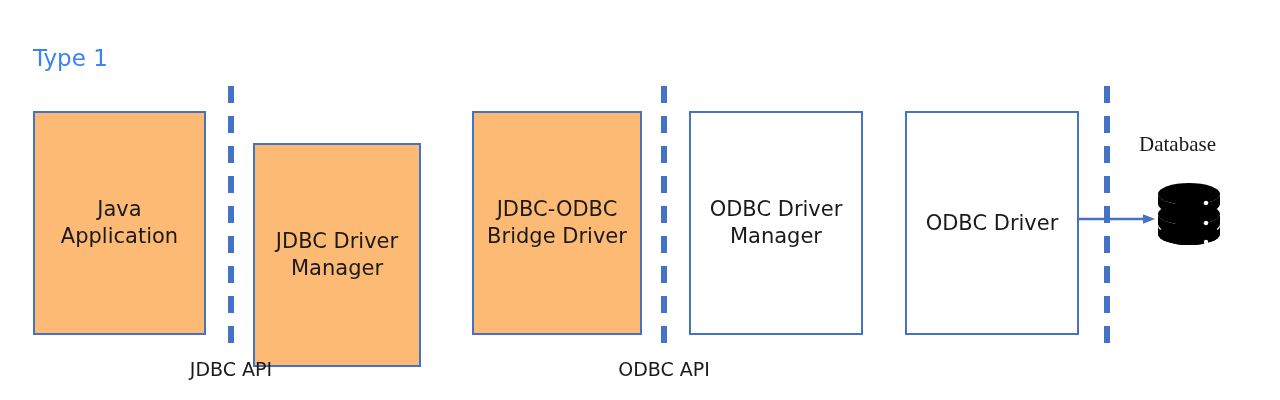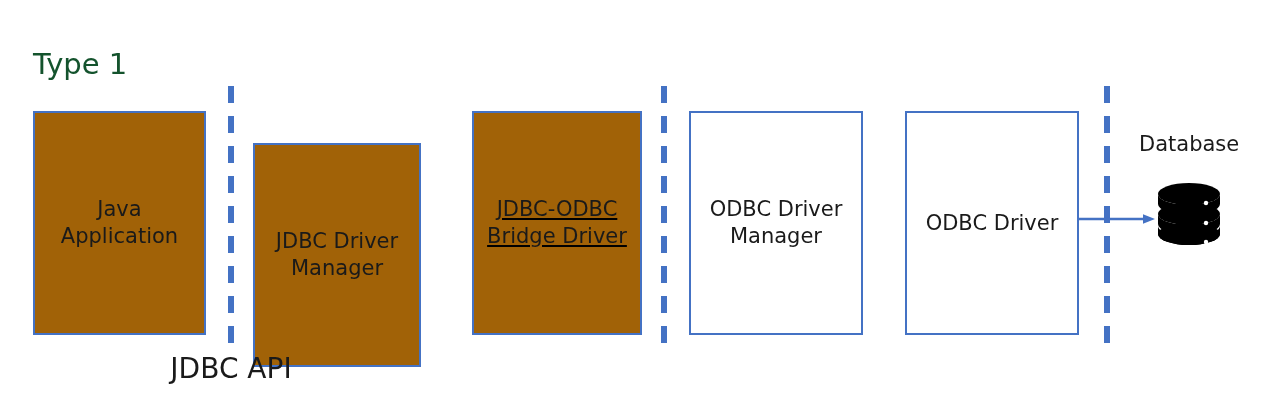--- a/index.html
+++ b/index.html
@@ -20,50 +20,50 @@
     left: 0;
     top: 0;
     width: 1280px;
     height: 400px;
   }
 
   
   .diagram-title {
     position: absolute;
     left: 33px;
-    top: 50px;
-    font-size: 29px;
+    top: 44px;
+    font-size: 23px;
     line-height: 28px;
-    color: #14532d;
+    color: #3b82f6;
     white-space: nowrap;
   }
 
   
   .node-box {
     position: absolute;
     box-sizing: border-box;
     border: 2px solid #4472c4;
     display: flex;
     align-items: center;
     justify-content: center;
     text-align: center;
   }
-  .node-box.filled { background: #a16207; }
+  .node-box.filled { background: #fdba74; }
   .node-box.plain  { background: #ffffff; }
   .node-label {
     font-size: 21px;
     line-height: 27px;
     color: #1a1a1a;
     padding: 0 4px;
     white-space: pre-line;
   }
 
   .box-1 { left: 33px;  top: 111px; width: 173px; height: 224px; }
   .box-2 { left: 253px; top: 111px; width: 168px; height: 224px; margin-top: 32px; }
-  .box-3 { left: 472px; top: 111px; width: 170px; height: 224px; text-decoration: underline; }
+  .box-3 { left: 472px; top: 111px; width: 170px; height: 224px; }
   .box-4 { left: 689px; top: 111px; width: 174px; height: 224px; }
   .box-5 { left: 905px; top: 111px; width: 174px; height: 224px; }
 
   
   .boundary-line {
     position: absolute;
     top: 86px;
     height: 262px;
     width: 6px;
     background-image: linear-gradient(
@@ -75,21 +75,21 @@
     background-repeat: repeat-y;
   }
   .line-1 { left: 228px; }
   .line-2 { left: 661px; }
   .line-3 { left: 1104px; }
 
   
   .boundary-caption {
     position: absolute;
     top: 356px;
-    font-size: 28px;
+    font-size: 19px;
     line-height: 26px;
     color: #1a1a1a;
     white-space: nowrap;
     transform: translateX(-50%);
   }
   .cap-1 { left: 231px; }
   .cap-2 { left: 664px; }
   .cap-3 { left: 1107px; }
 
   
@@ -103,20 +103,21 @@
 
   
   .db-label {
     position: absolute;
     left: 1139px;
     top: 131px;
     font-size: 21px;
     line-height: 26px;
     color: #1a1a1a;
     white-space: nowrap;
+    font-family: Liberation Serif, serif;
   }
   .db-icon {
     position: absolute;
     left: 1156px;
     top: 172px;
     width: 66px;
     height: 84px;
   }
 </style>
 </head>
@@ -148,20 +149,21 @@
 
   <div class="node-box plain box-5">
     <span class="node-label">ODBC Driver</span>
   </div>
 
   <div class="boundary-line line-1"></div>
   <div class="boundary-line line-2"></div>
   <div class="boundary-line line-3"></div>
 
   <div class="boundary-caption cap-1">JDBC API</div>
+  <div class="boundary-caption cap-2">ODBC API</div>
 
   <div class="arrow-wrap">
     <svg width="80" height="16" viewBox="0 0 80 16">
       <line x1="0" y1="8" x2="68" y2="8" stroke="#4472c4" stroke-width="2.5"></line>
       <polygon points="78,8 66,3.2 66,12.8" fill="#4472c4"></polygon>
     </svg>
   </div>
 
   <div class="db-label">Database</div>
 

